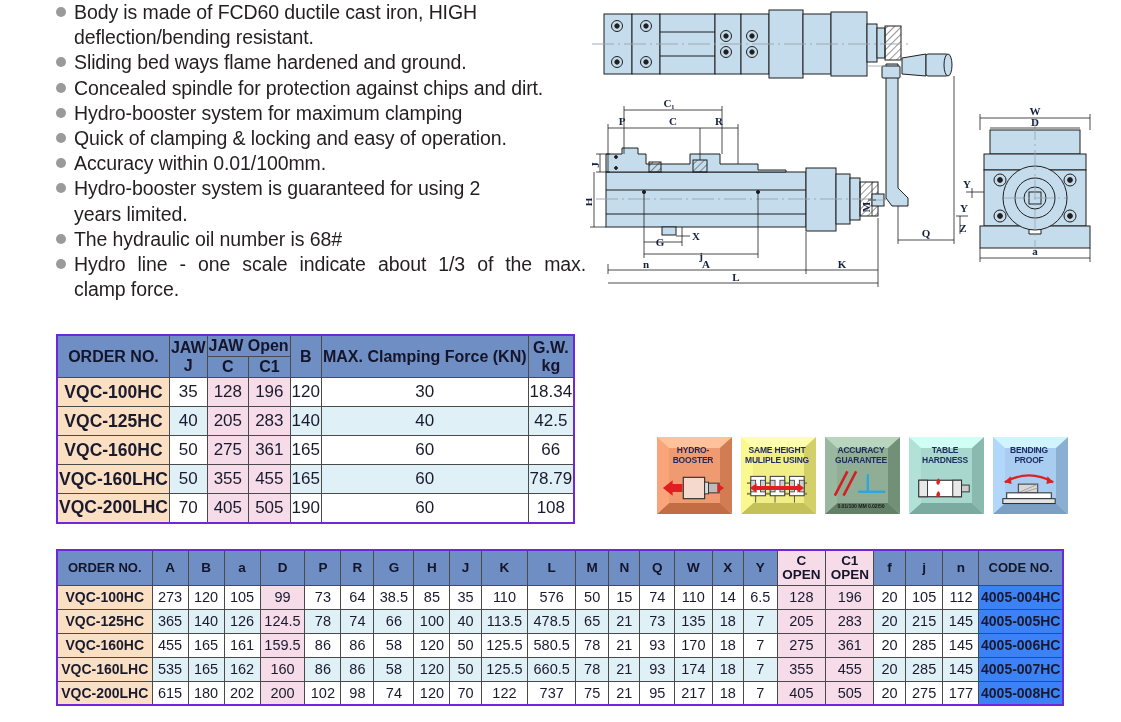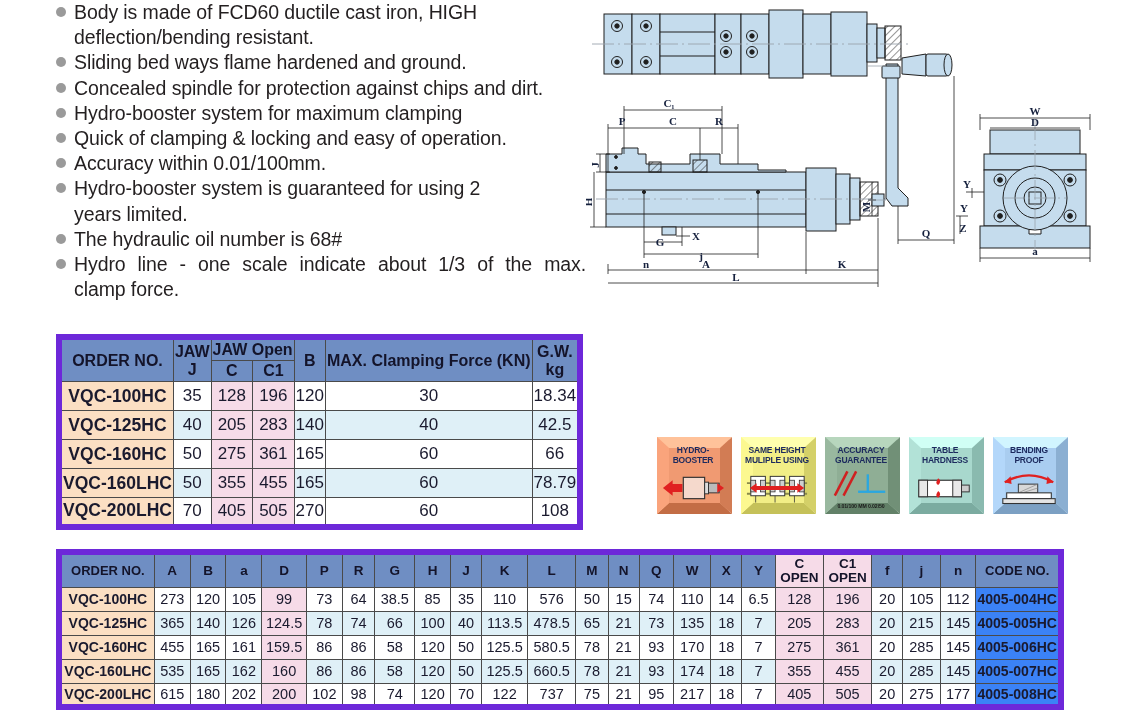--- a/index.html
+++ b/index.html
@@ -26,21 +26,21 @@
     background: #9a9a9a; margin: 7px 8px 0 0;
   }
   .feat-line .bullet.hidden { background: transparent; }
   .feat-line .ftext { flex: 1 1 auto; }
   .feat-line.justify .ftext { text-align: justify; text-align-last: justify; }
 
   
   table.spec {
     border-collapse: collapse;
     background: #fff;
-    border: 6px solid #6d28d9;
+    border: 2px solid #6d28d9;
   }
   table.spec th, table.spec td {
     border: 1px solid #4a4a4a;
     text-align: center;
     color: #1a1a2e;
     white-space: nowrap;
   }
   table.spec thead th {
     background: #6f8ec3;
     color: #14142a;
@@ -398,21 +398,21 @@
             <td class="c-pink">455</td>
             <td class="c-blue">165</td>
             <td class="c-blue">60</td>
             <td class="c-blue">78.79</td>
           </tr>
           <tr>
             <td class="c-order">VQC-200LHC</td>
             <td class="c-white">70</td>
             <td class="c-pink">405</td>
             <td class="c-pink">505</td>
-            <td class="c-white">270</td>
+            <td class="c-white">190</td>
             <td class="c-white">60</td>
             <td class="c-white">108</td>
           </tr>
         </tbody>
     </table>
   </div>
 
   <div id="table2">
     <table class="spec">
       <thead>

